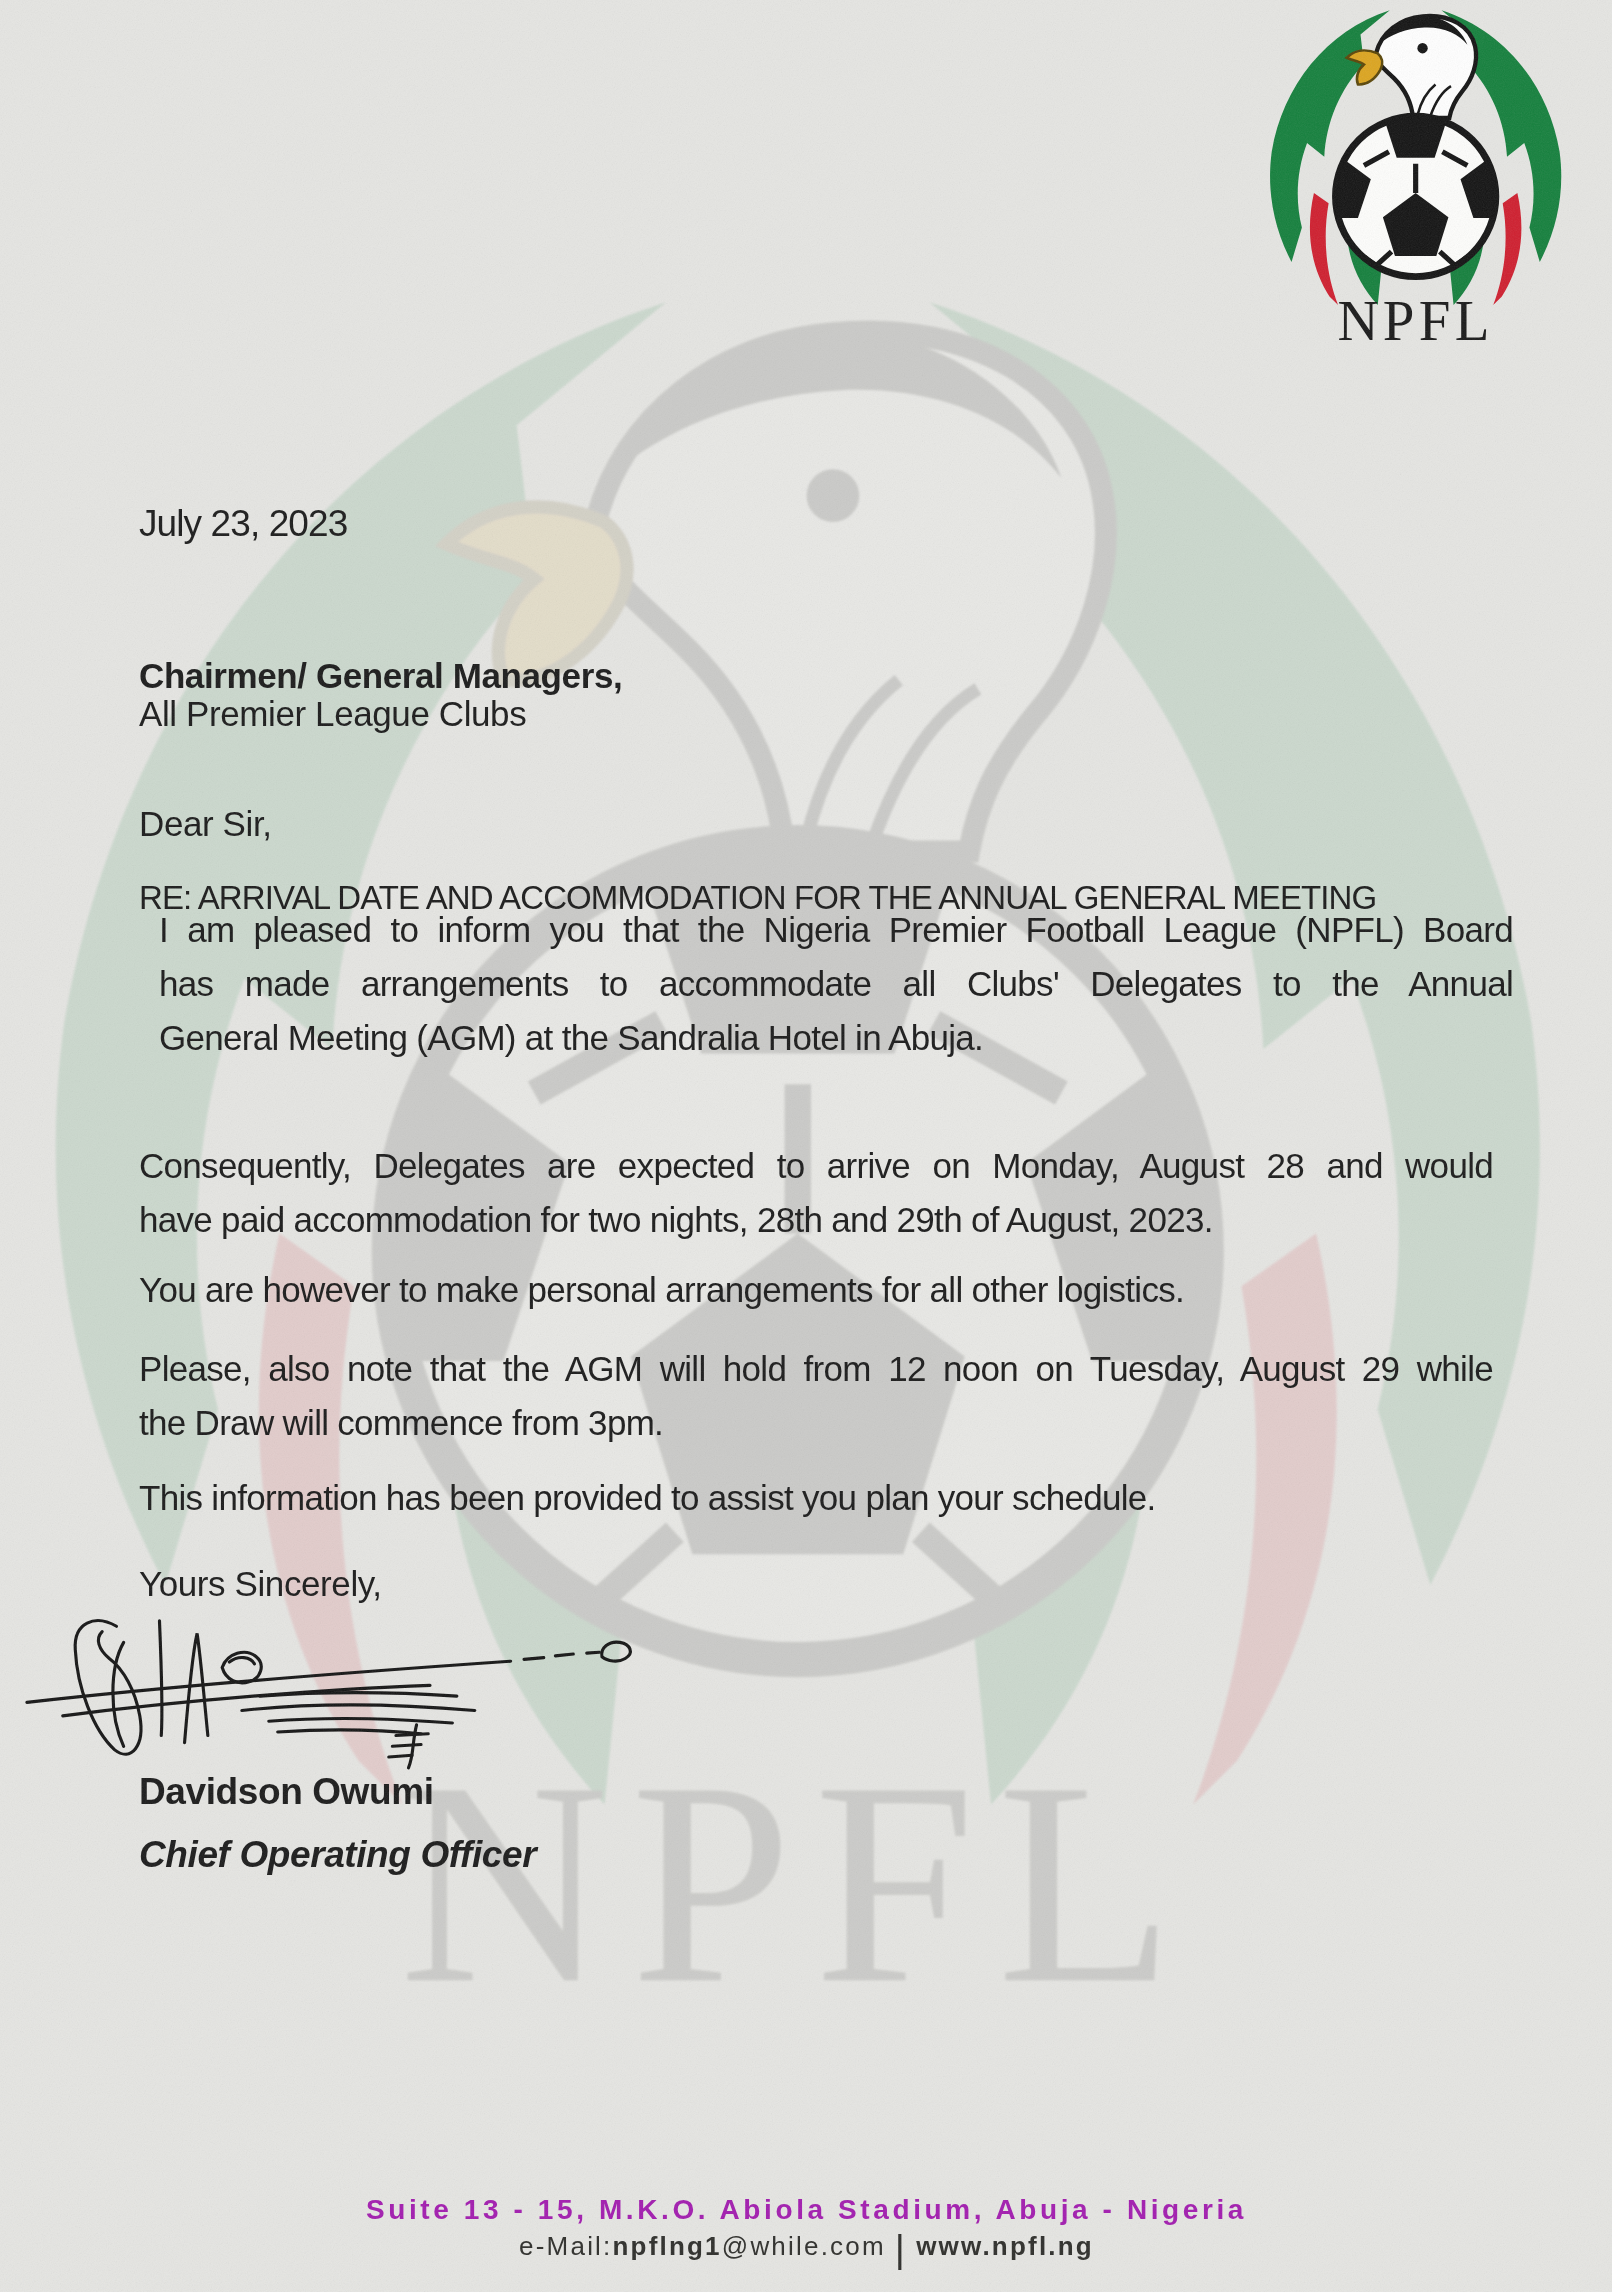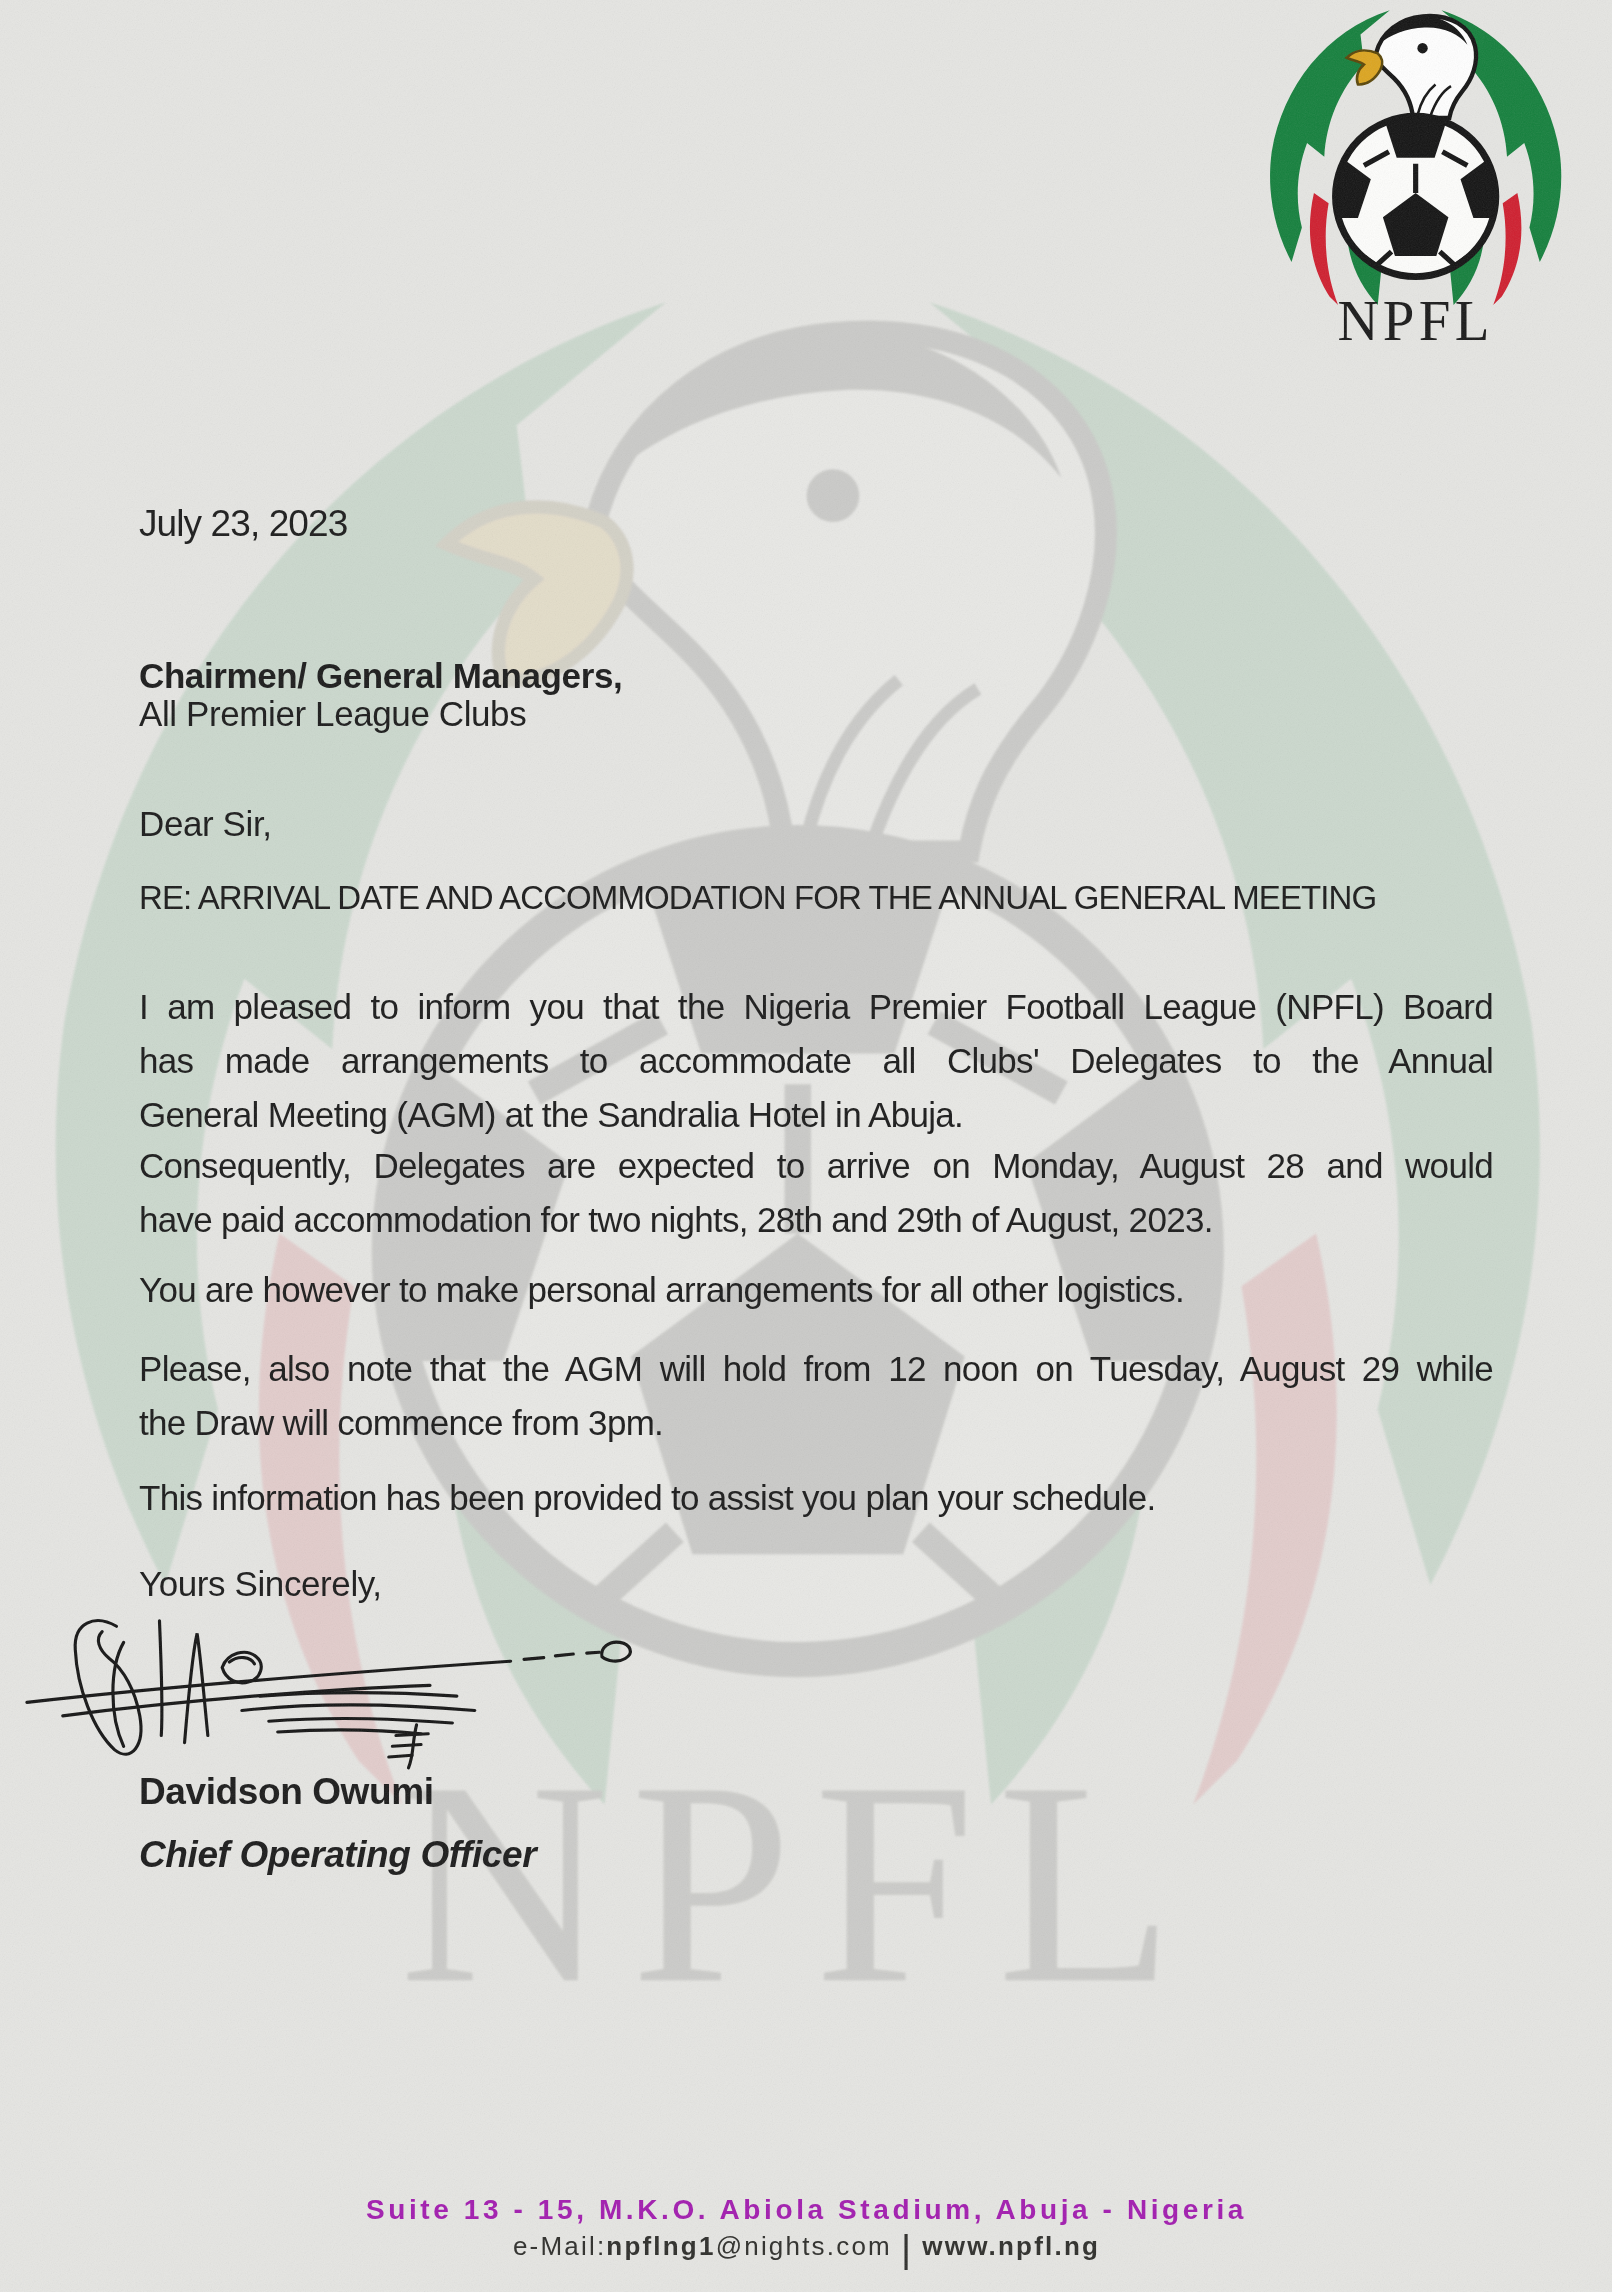--- a/index.html
+++ b/index.html
@@ -102,21 +102,21 @@
   </svg>
 
   <div class="abs content-line date-line" style="top:497px;">July 23, 2023</div>
 
   <div class="abs content-line bold" style="top:649px;">Chairmen/ General Managers,</div>
   <div class="abs content-line" style="top:687px;">All Premier League Clubs</div>
   <div class="abs content-line" style="top:797px;">Dear Sir,</div>
 
   <div class="abs content-line subject-line" style="top:871px;">RE: ARRIVAL DATE AND ACCOMMODATION FOR THE ANNUAL GENERAL MEETING</div>
 
-  <div class="abs para" style="top:980px;">
+  <div class="abs para" style="top:903px;margin-left:20px;">
     <div class="jl">I am pleased to inform you that the Nigeria Premier Football League (NPFL) Board</div>
     <div class="jl">has made arrangements to accommodate all Clubs' Delegates to the Annual</div>
     <div class="ln">General Meeting (AGM) at the Sandralia Hotel in Abuja.</div>
   </div>
 
   <div class="abs para" style="top:1139px;">
     <div class="jl">Consequently, Delegates are expected to arrive on Monday, August 28 and would</div>
     <div class="ln">have paid accommodation for two nights, 28th and 29th of August, 2023.</div>
   </div>
 
@@ -154,21 +154,21 @@
       <path d="M455,128 C450,148 452,162 446,176"></path>
       <path d="M432,140 l36,-2 M428,152 l32,-2 M424,164 l26,-2"></path>
     </g>
   </svg>
 
   <div class="abs content-line name-line" style="top:1765px;">Davidson Owumi</div>
   <div class="abs content-line title-line" style="top:1828px;">Chief Operating Officer</div>
 
   <div class="abs footer-line1" style="top:2194px;">Suite 13 - 15, M.K.O. Abiola Stadium, Abuja - Nigeria</div>
   <div class="abs footer-line2" style="top:2227px;">
-    <span>e-Mail:</span><span class="fbold">npflng1</span><span>@nights.com</span><span class="fpipe">|</span><span class="fbold">www.npfl.ng</span>
+    <span>e-Mail:</span><span class="fbold">npflng1</span><span>@while.com</span><span class="fpipe">|</span><span class="fbold">www.npfl.ng</span>
   </div>
 
   <svg class="abs noise" style="left:0;top:0;" width="1613" height="2293" viewBox="0 0 1801 2560">
     <filter id="paperNoise">
       <feTurbulence type="fractalNoise" baseFrequency="0.8" numOctaves="2" stitchTiles="stitch"></feTurbulence>
       <feColorMatrix type="saturate" values="0"></feColorMatrix>
       <feComponentTransfer>
           <feFuncA type="linear" slope="0.22" intercept="0"></feFuncA>
         </feComponentTransfer>
     </filter>

